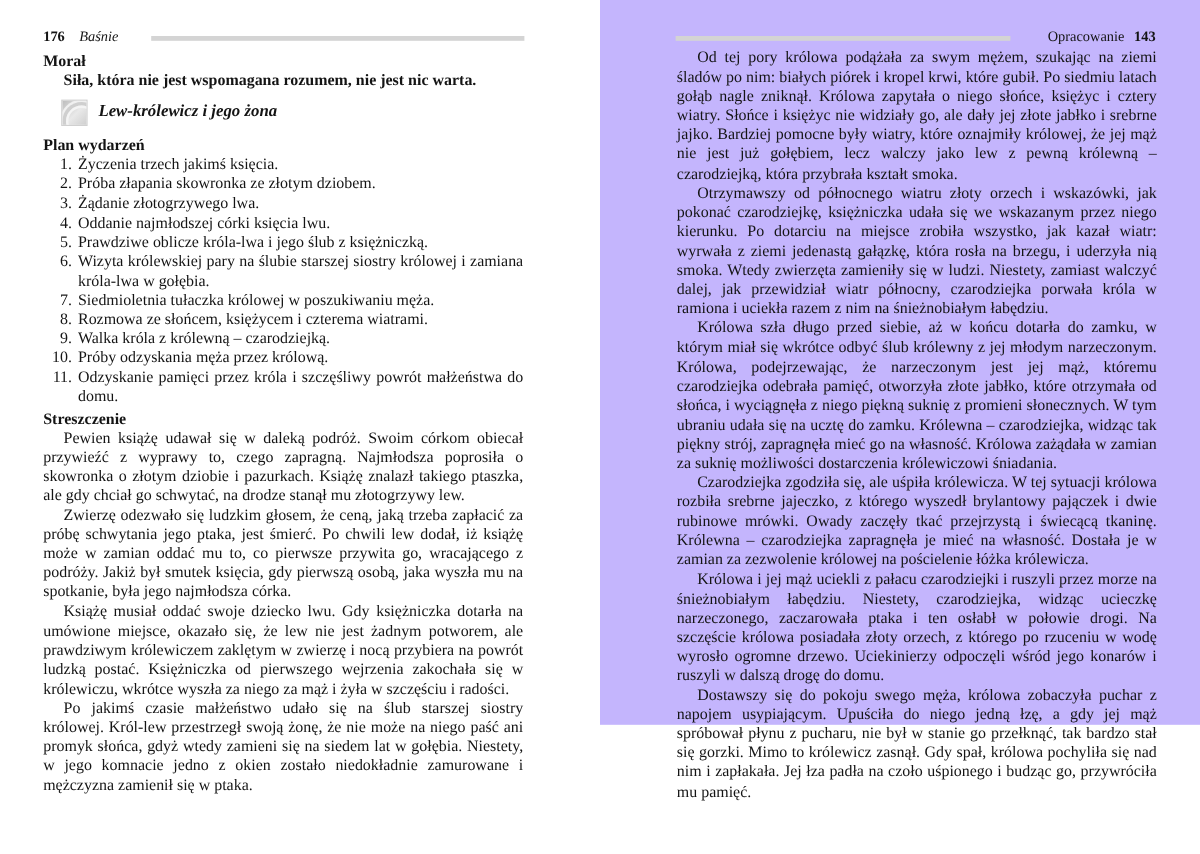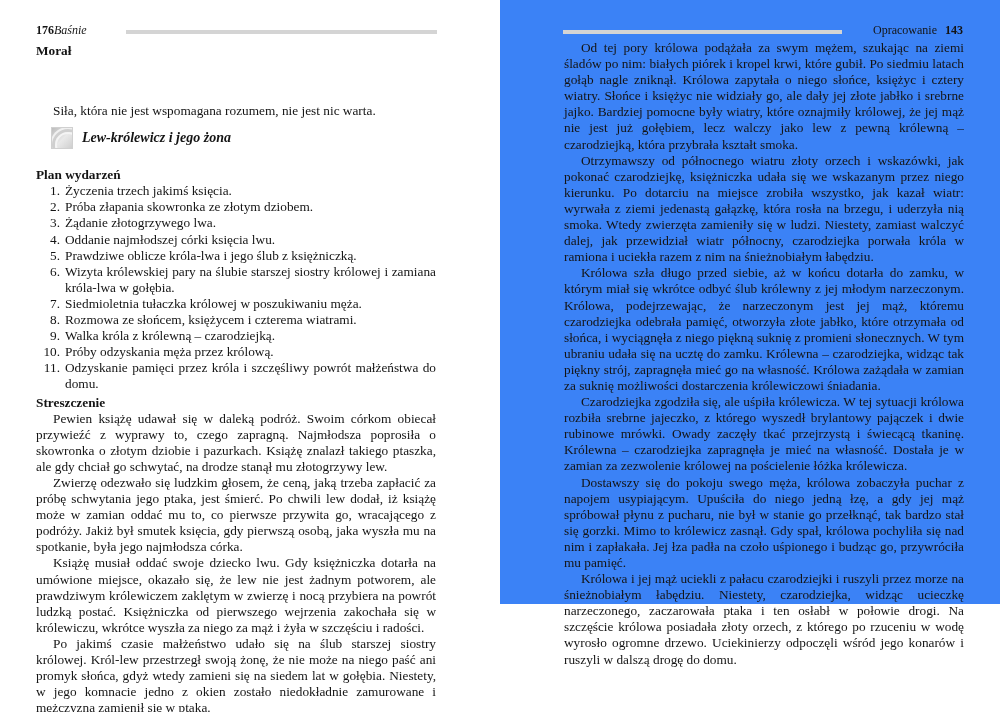--- a/index.html
+++ b/index.html
@@ -1,38 +1,38 @@
 <!DOCTYPE html>
 <html><head>
 <meta charset="utf-8">
 <style>
   html, body { margin: 0; padding: 0; background: #ffffff; }
   body { width: 1000px; height: 712px; overflow: hidden; position: relative;
          font-family: "Liberation Serif", "DejaVu Serif", serif; color: #141414; }
   .page { position: absolute; top: 0; height: 604px; background: #ffffff; }
   .page.left { left: 0; width: 500px; }
-  .page.right { left: 500px; width: 500px; background: #3b82f6; }
+  .page.right { left: 500px; width: 500px; background: #c4b5fd; }
 
   .running-head { position: absolute; top: 23px; font-size: 12px; display: flex; align-items: center; }
   .left .running-head { left: 36px; }
   .right .running-head { right: 37px; }
   .pnum { font-weight: bold; }
-  .section-italic { font-style: italic; margin-left: 0; text-align: center; }
+  .section-italic { font-style: italic; margin-left: 12px; text-align: center; }
   .section-roman { margin-right: 8px; }
   .rule { position: absolute; top: 30px; height: 4px; background: #d4d4d4; }
   .left .rule { left: 126px; width: 311px; }
   .right .rule { left: 63px; width: 279px; }
 
   .content { position: absolute; font-size: 13.3px; line-height: 16.1px; }
   .left .content { left: 36px; top: 43px; width: 400px; }
   .right .content { left: 64px; top: 40px; width: 400px; }
 
   .h-bold { font-weight: bold; }
-  .moral-text { font-weight: normal; padding-left: 17px; margin-bottom: 8px; margin-top: 44px; }
-  .story-title { display: flex; align-items: center; margin: 2px 0 18px 3px; padding-left: 12px; }
+  .moral-text { font-weight: bold; padding-left: 17px; margin-bottom: 8px; }
+  .story-title { display: flex; align-items: center; margin: 2px 0 8px 3px; padding-left: 12px; }
   .story-icon { width: 20px; height: 20px; background: linear-gradient(135deg,#bdbdbd,#e9e9e9 55%,#cfcfcf);
                 border: 1px solid #d0d0d0; margin-right: 9px; position: relative; overflow: hidden; }
   .story-icon::before { content: ""; position: absolute; left: 3px; top: 4px; width: 22px; height: 22px;
                         border-radius: 50%; border: 2px solid #f4f4f4; box-shadow: 0 0 0 3px #cfcfcf, 0 0 0 5px #f0f0f0; }
   .story-title span.t { font-weight: bold; font-style: italic; font-size: 14px; }
 
   ol.plan { list-style: none; margin: 0; padding: 0; }
   ol.plan li { display: flex; text-align: justify; }
   ol.plan li .num { width: 24px; text-align: right; flex: none; margin-right: 5px; }
   ol.plan li .txt { flex: 1; }
@@ -120,16 +120,16 @@
   <div class="running-head">
     <span class="section-roman">Opracowanie</span>
     <span class="pnum">143</span>
   </div>
 
   <div class="content">
     <p class="para">Od tej pory królowa podążała za swym mężem, szukając na ziemi śladów po nim: białych piórek i kropel krwi, które gubił. Po siedmiu latach gołąb nagle zniknął. Królowa zapytała o niego słońce, księżyc i cztery wiatry. Słońce i księżyc nie widziały go, ale dały jej złote jabłko i srebrne jajko. Bardziej pomocne były wiatry, które oznajmiły królowej, że jej mąż nie jest już gołębiem, lecz walczy jako lew z pewną królewną – czarodziejką, która przybrała kształt smoka.</p>
     <p class="para">Otrzymawszy od północnego wiatru złoty orzech i wskazówki, jak pokonać czarodziejkę, księżniczka udała się we wskazanym przez niego kierunku. Po dotarciu na miejsce zrobiła wszystko, jak kazał wiatr: wyrwała z ziemi jedenastą gałązkę, która rosła na brzegu, i uderzyła nią smoka. Wtedy zwierzęta zamieniły się w ludzi. Niestety, zamiast walczyć dalej, jak przewidział wiatr północny, czarodziejka porwała króla w ramiona i uciekła razem z nim na śnieżnobiałym łabędziu.</p>
     <p class="para">Królowa szła długo przed siebie, aż w końcu dotarła do zamku, w którym miał się wkrótce odbyć ślub królewny z jej młodym narzeczonym. Królowa, podejrzewając, że narzeczonym jest jej mąż, któremu czarodziejka odebrała pamięć, otworzyła złote jabłko, które otrzymała od słońca, i wyciągnęła z niego piękną suknię z promieni słonecznych. W tym ubraniu udała się na ucztę do zamku. Królewna – czarodziejka, widząc tak piękny strój, zapragnęła mieć go na własność. Królowa zażądała w zamian za suknię możliwości dostarczenia królewiczowi śniadania.</p>
     <p class="para">Czarodziejka zgodziła się, ale uśpiła królewicza. W tej sytuacji królowa rozbiła srebrne jajeczko, z którego wyszedł brylantowy pajączek i dwie rubinowe mrówki. Owady zaczęły tkać przejrzystą i świecącą tkaninę. Królewna – czarodziejka zapragnęła je mieć na własność. Dostała je w zamian za zezwolenie królowej na pościelenie łóżka królewicza.</p>
+    <p class="para">Królowa i jej mąż uciekli z pałacu czarodziejki i ruszyli przez morze na śnieżnobiałym łabędziu. Niestety, czarodziejka, widząc ucieczkę narzeczonego, zaczarowała ptaka i ten osłabł w połowie drogi. Na szczęście królowa posiadała złoty orzech, z którego po rzuceniu w wodę wyrosło ogromne drzewo. Uciekinierzy odpoczęli wśród jego konarów i ruszyli w dalszą drogę do domu.</p>
     <p class="para">Dostawszy się do pokoju swego męża, królowa zobaczyła puchar z napojem usypiającym. Upuściła do niego jedną łzę, a gdy jej mąż spróbował płynu z pucharu, nie był w stanie go przełknąć, tak bardzo stał się gorzki. Mimo to królewicz zasnął. Gdy spał, królowa pochyliła się nad nim i zapłakała. Jej łza padła na czoło uśpionego i budząc go, przywróciła mu pamięć.</p>
-    <p class="para">Królowa i jej mąż uciekli z pałacu czarodziejki i ruszyli przez morze na śnieżnobiałym łabędziu. Niestety, czarodziejka, widząc ucieczkę narzeczonego, zaczarowała ptaka i ten osłabł w połowie drogi. Na szczęście królowa posiadała złoty orzech, z którego po rzuceniu w wodę wyrosło ogromne drzewo. Uciekinierzy odpoczęli wśród jego konarów i ruszyli w dalszą drogę do domu.</p>
   </div>
 </div>
 
 </body></html>

